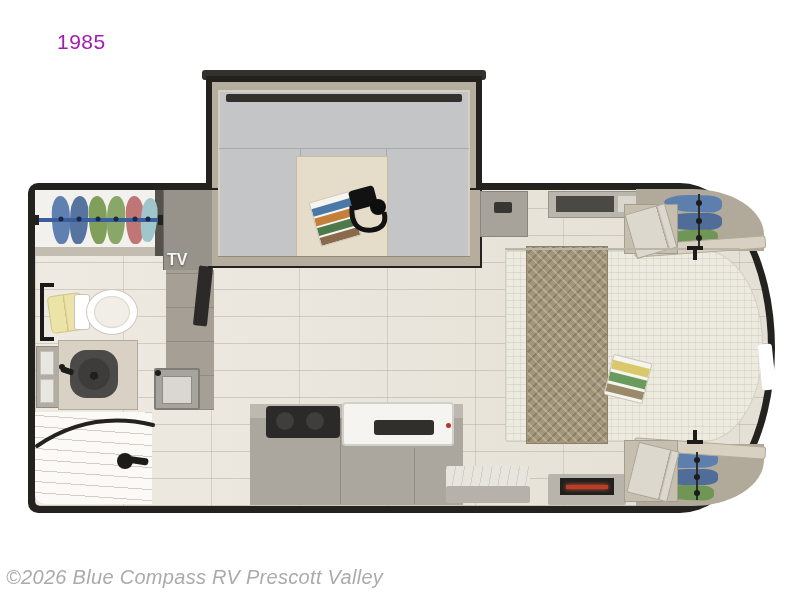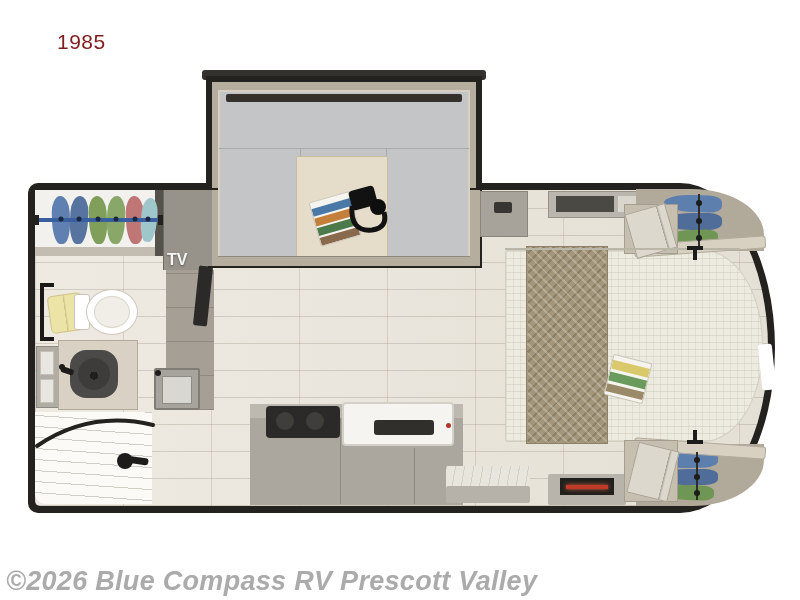--- a/index.html
+++ b/index.html
@@ -1,20 +1,20 @@
 <!DOCTYPE html>
 <html><head>
 <meta charset="utf-8">
 <style>
   html,body{margin:0;padding:0;background:#fff;}
   body{font-family:"Liberation Sans", sans-serif;}
   .scene{position:relative;width:800px;height:600px;background:#ffffff;overflow:hidden;}
   .a{position:absolute;box-sizing:border-box;}
-  .plan-number{font-size:21px;color:#7f1d1d;letter-spacing:.5px;}
-  .watermark{font-size:27px;font-weight:bold;font-style:italic;color:#ababab;letter-spacing:.3px;white-space:nowrap;}
+  .plan-number{font-size:21px;color:#a21caf;letter-spacing:.5px;}
+  .watermark{font-size:20px;font-weight:normal;font-style:italic;color:#ababab;letter-spacing:.3px;white-space:nowrap;}
 
   .trailer-wall{background:#23221f;border-radius:10px 95px 95px 10px / 10px 165px 165px 10px;}
   .floor{background-color:#ebe7df;
     background-image:
       repeating-linear-gradient(90deg, rgba(160,150,135,.30) 0 1px, transparent 1px 88px),
       repeating-linear-gradient(0deg, rgba(160,150,135,.36) 0 1px, transparent 1px 27px),
       linear-gradient(90deg,#eeeae2,#e5e0d5);
     border-radius:5px 88px 88px 5px / 5px 158px 158px 5px;}
 
   .slide-cap{background:#34322f;border-radius:3px;}

